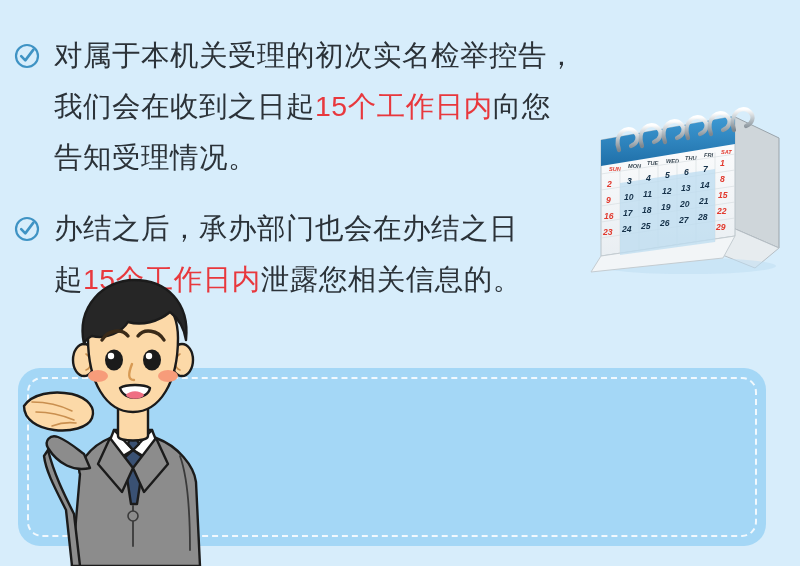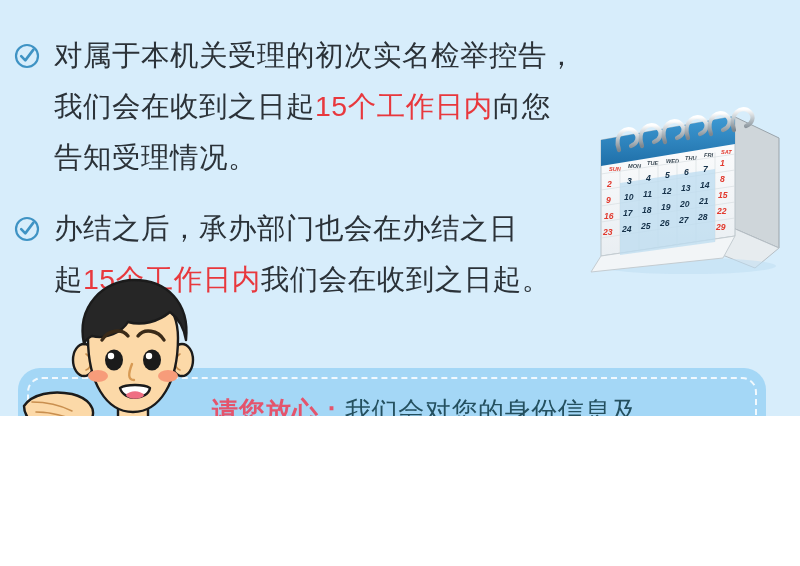--- a/index.html
+++ b/index.html
@@ -8,21 +8,21 @@
   }
   body {
     width: 800px;
     height: 566px;
     overflow: hidden;
     font-family: "Liberation Sans", "DejaVu Sans", sans-serif;
   }
   #poster {
     position: relative;
     width: 800px;
-    height: 416px;
+    height: 566px;
     background: #d7edfb;
     overflow: hidden;
   }
 
   
   .bullets {
     position: absolute;
     left: 14px;
     top: 30px;
     width: 600px;
@@ -132,21 +132,21 @@
     </div>
 
     <div class="bullet-row">
       <span class="check-icon">
         <svg viewBox="0 0 26 26" width="26" height="26">
           <circle cx="13" cy="13" r="11" fill="none" stroke="#3f93c4" stroke-width="2.2"></circle>
           <path d="M7.2 13.2 L11.3 17.4 L19.4 6.6" fill="none" stroke="#3f93c4" stroke-width="2.6" stroke-linecap="round" stroke-linejoin="round"></path>
         </svg>
       </span>
       <div class="bullet-text"><span>办结之后，承办部门也会在办结之日
-起</span><span class="hl">15个工作日内</span><span>我们会在收到之日起。</span></div>
+起</span><span class="hl">15个工作日内</span><span>泄露您相关信息的。</span></div>
     </div>
 
   </div>
 
   <div class="calendar">
     <svg class="cal-svg" width="212" height="182" viewBox="0 0 212 182">
       <defs>
         <linearGradient id="padgrad" x1="0" y1="0" x2="0" y2="1">
           <stop offset="0" stop-color="#ffffff"></stop>
           <stop offset="1" stop-color="#e9eef2"></stop>
@@ -248,23 +248,20 @@
         <text x="115" y="124" fill="#16324a">28</text>
         <text x="133" y="134" fill="#e23a2e">29</text>
       </g>
     </svg>
   </div>
 
   <div class="info-box">
     <div class="info-box-dash"></div>
   </div>
 
-  <div class="info-text"><span class="lead">请您放心：</span><span>我们会对您的身份信息及
-举报内容严格保密，泄露您相关信息的
-责任人，会受到党纪政务追责处理。</span></div>
 
   <div class="person">
     <svg class="person-svg" width="230" height="288" viewBox="0 0 230 288">
       <g stroke="#1b1b1b" stroke-width="2.4" stroke-linejoin="round" stroke-linecap="round">
 
         <g>
 
           <path d="M62 196 C58 188, 72 168, 92 160 L138 160 C160 168, 176 188, 178 204
                    L182 288 L54 288 Z" fill="#8c8c8c"></path>
 

